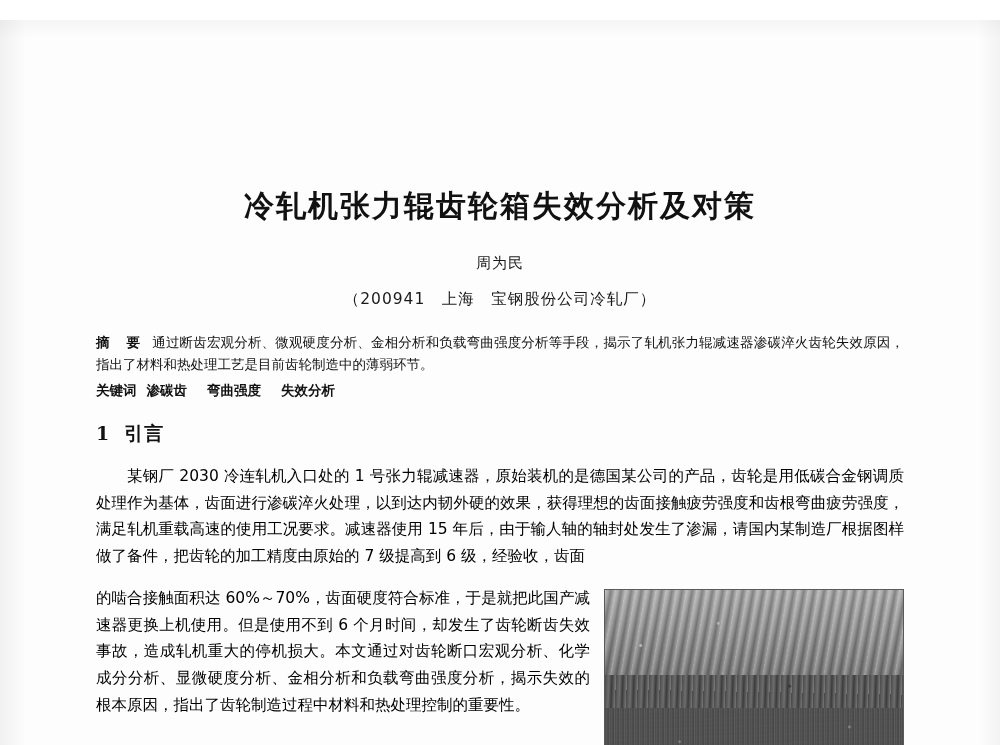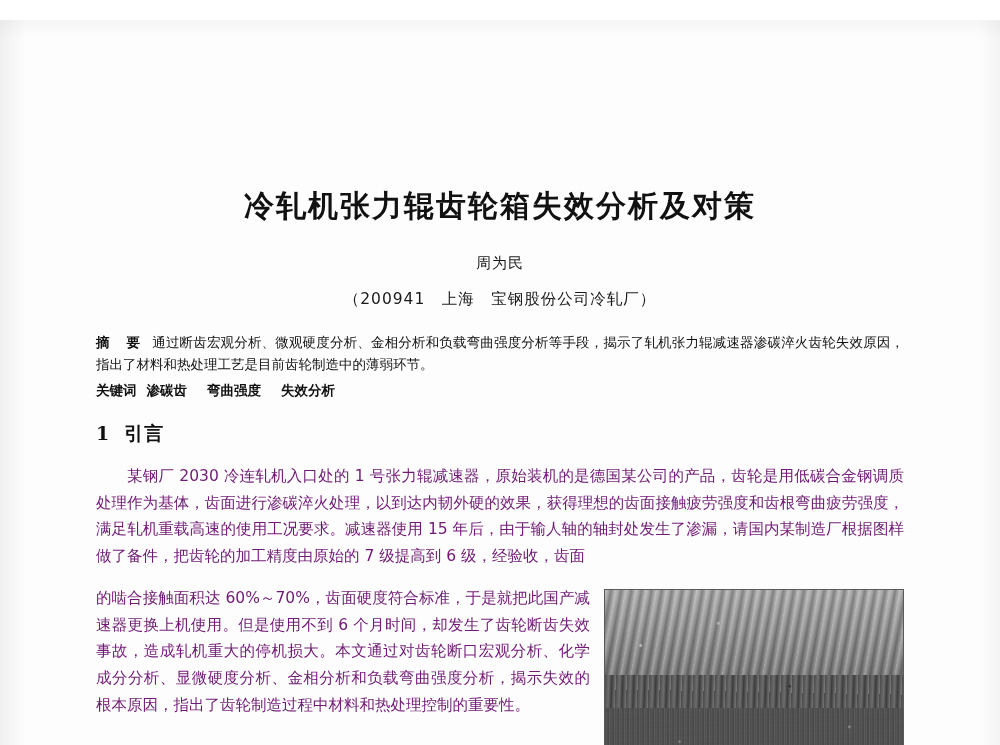--- a/index.html
+++ b/index.html
@@ -94,21 +94,21 @@
     letter-spacing: 1px;
     color: #111;
   }
   .section-head .num {
     margin-right: 14px;
   }
   .body-text {
     font-size: 15.5px;
     line-height: 1.72;
     text-align: justify;
-    color: #701a75;
+    color: #000000;
     text-indent: 2em;
   }
   .with-figure {
     position: relative;
   }
   .figure {
     float: right;
     width: 298px;
     height: 185px;
     margin: 4px 0 2px 14px;

